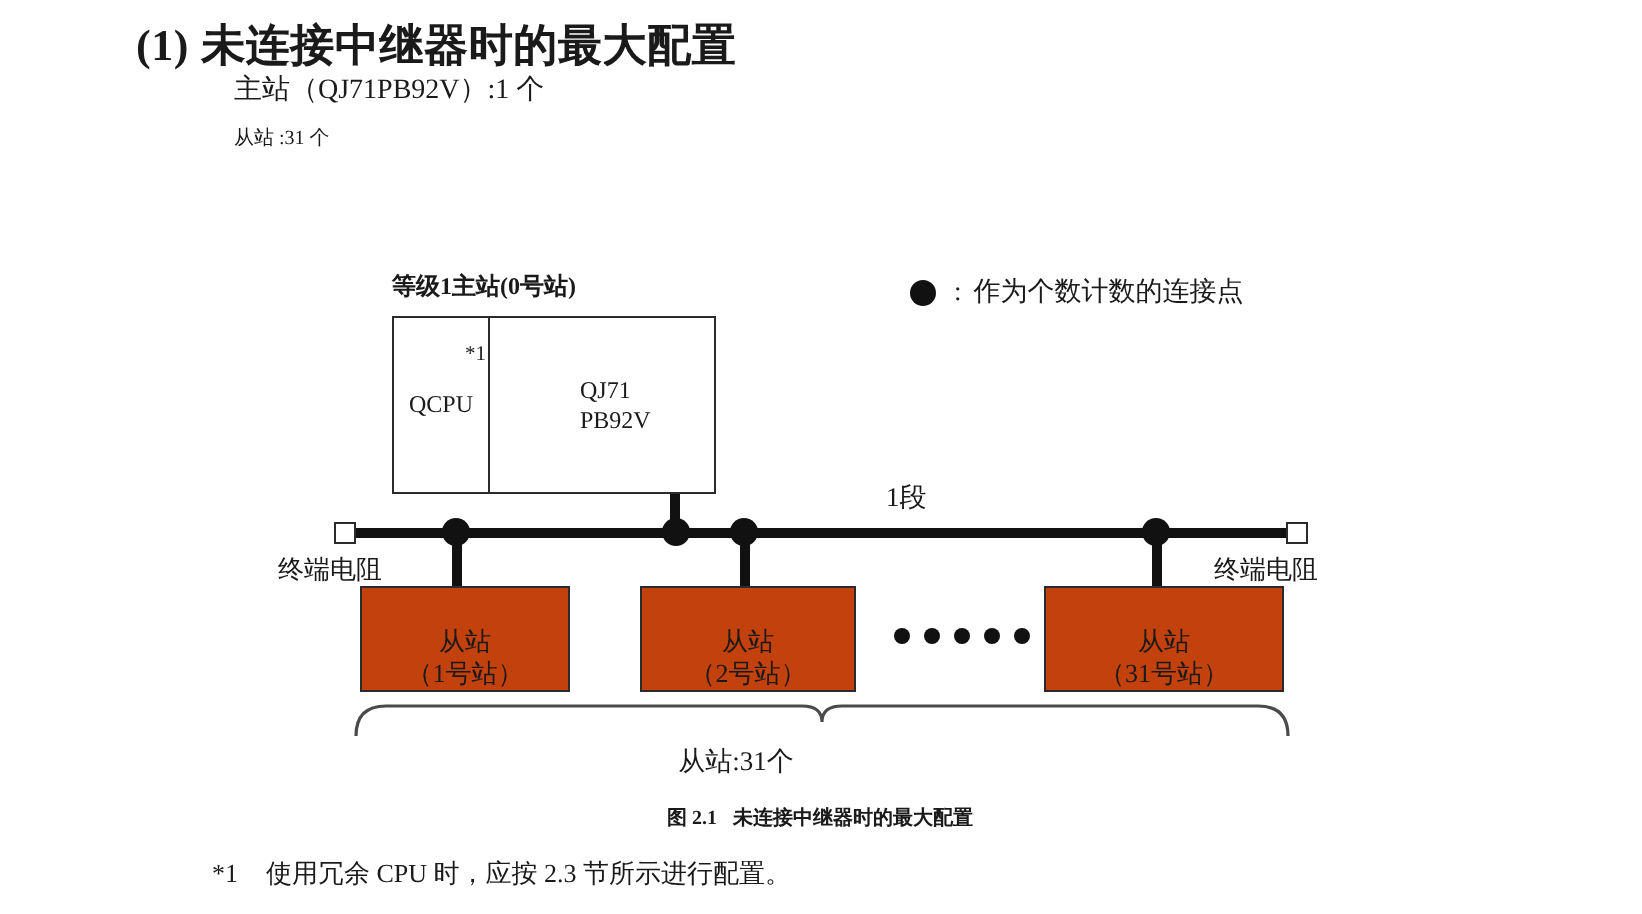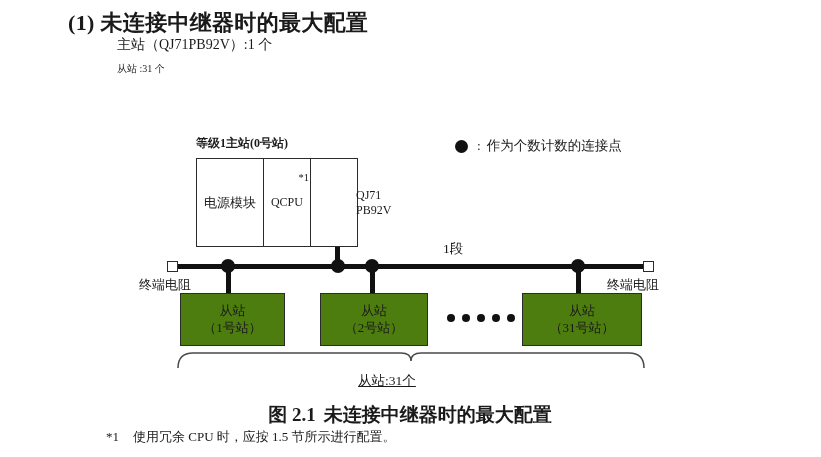--- a/index.html
+++ b/index.html
@@ -162,27 +162,27 @@
     left: 443px;
     top: 240px;
     font-size: 13.5px;
     white-space: nowrap;
   }
 
   
   .slave-box {
     border: 1.6px solid #2b2b2b;
     box-sizing: border-box;
-    background: #4d7c0f;
+    background: #c2410c;
     top: 293px;
     height: 53px;
     display: flex;
     flex-direction: column;
     align-items: center;
-    justify-content: center;
+    justify-content: flex-end;
     font-size: 13px;
     line-height: 1.25;
     white-space: nowrap;
   }
   #slave-box-1 { left: 180px; width: 105px; }
   #slave-box-2 { left: 320px; width: 108px; }
   #slave-box-3 { left: 522px; width: 120px; }
 
   #ellipsis {
     left: 447px;
@@ -199,34 +199,33 @@
   }
 
   
   #brace {
     left: 176px;
     top: 350px;
     width: 470px;
     height: 20px;
   }
   #total-label {
-    left: 387px;
+    left: 368px;
     top: 372px;
     font-size: 13.5px;
     white-space: nowrap;
     transform: translateX(-50%);
-    text-decoration: underline;
   }
 
   
   #figure-caption {
     left: 410px;
     top: 402px;
     transform: translateX(-50%);
-    font-size: 19px;
+    font-size: 10px;
     font-weight: bold;
     white-space: nowrap;
   }
   #figure-caption .cap-num { margin-right: 8px; }
 
   #footnote {
     left: 106px;
     top: 428px;
     font-size: 13px;
     white-space: nowrap;
@@ -245,23 +244,20 @@
 
 <div class="abs" id="legend">
   <span class="legend-dot"></span>
   <span class="legend-colon">:</span>
   <span>作为个数计数的连接点</span>
 </div>
 
 <div class="abs" id="master-label">等级1主站(0号站)</div>
 
 <div class="abs" id="master-box">
-  <div class="cell c1">
-    <span>电源模块</span>
-  </div>
   <div class="cell c2">
     <span>QCPU</span>
     <span class="footnote-mark">*1</span>
   </div>
   <div class="cell c3">
     <div class="two-line">
       <div>QJ71</div>
       <div>PB92V</div>
     </div>
   </div>
@@ -316,14 +312,14 @@
   <path d="M 2 18 Q 2 3 17 3 L 225 3 Q 235 3 235 11 Q 235 3 245 3 L 453 3 Q 468 3 468 18" fill="none" stroke="#4a4a4a" stroke-width="1.6" vector-effect="non-scaling-stroke"></path>
 </svg>
 
 <div class="abs" id="total-label">从站:31个</div>
 
 <div class="abs" id="figure-caption">
   <span class="cap-num">图 2.1</span><span>未连接中继器时的最大配置</span>
 </div>
 
 <div class="abs" id="footnote">
-  <span class="fn-mark">*1</span><span>使用冗余 CPU 时，应按 1.5 节所示进行配置。</span>
+  <span class="fn-mark">*1</span><span>使用冗余 CPU 时，应按 2.3 节所示进行配置。</span>
 </div>
 
 </body></html>

